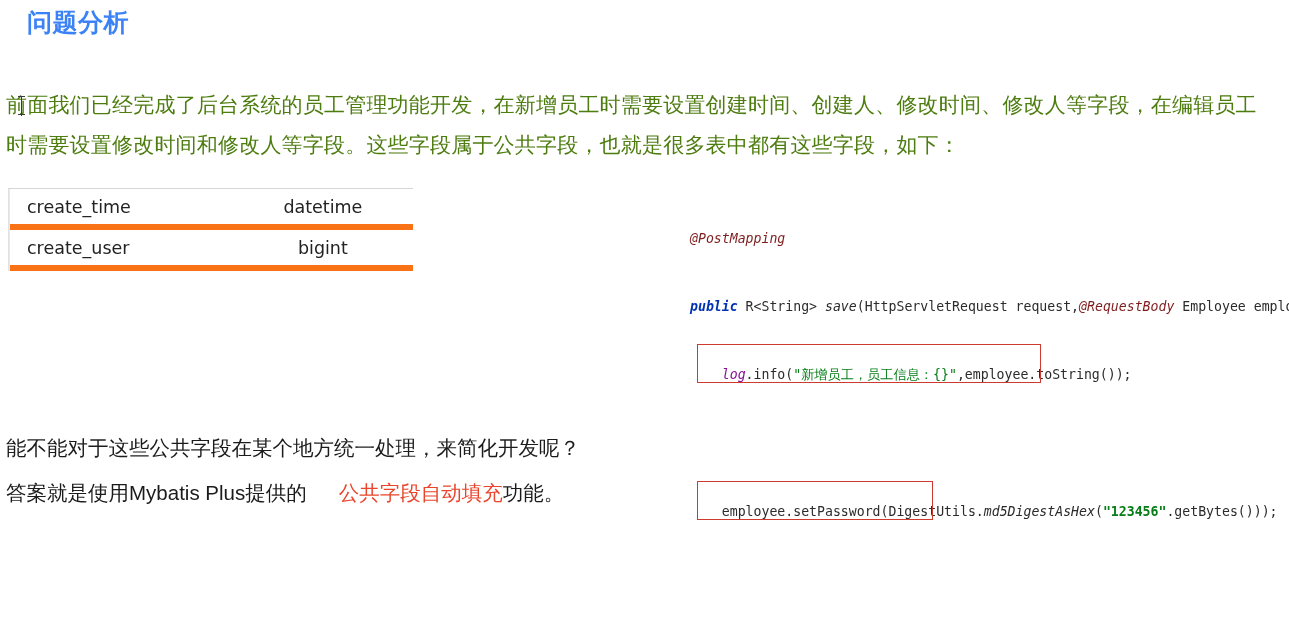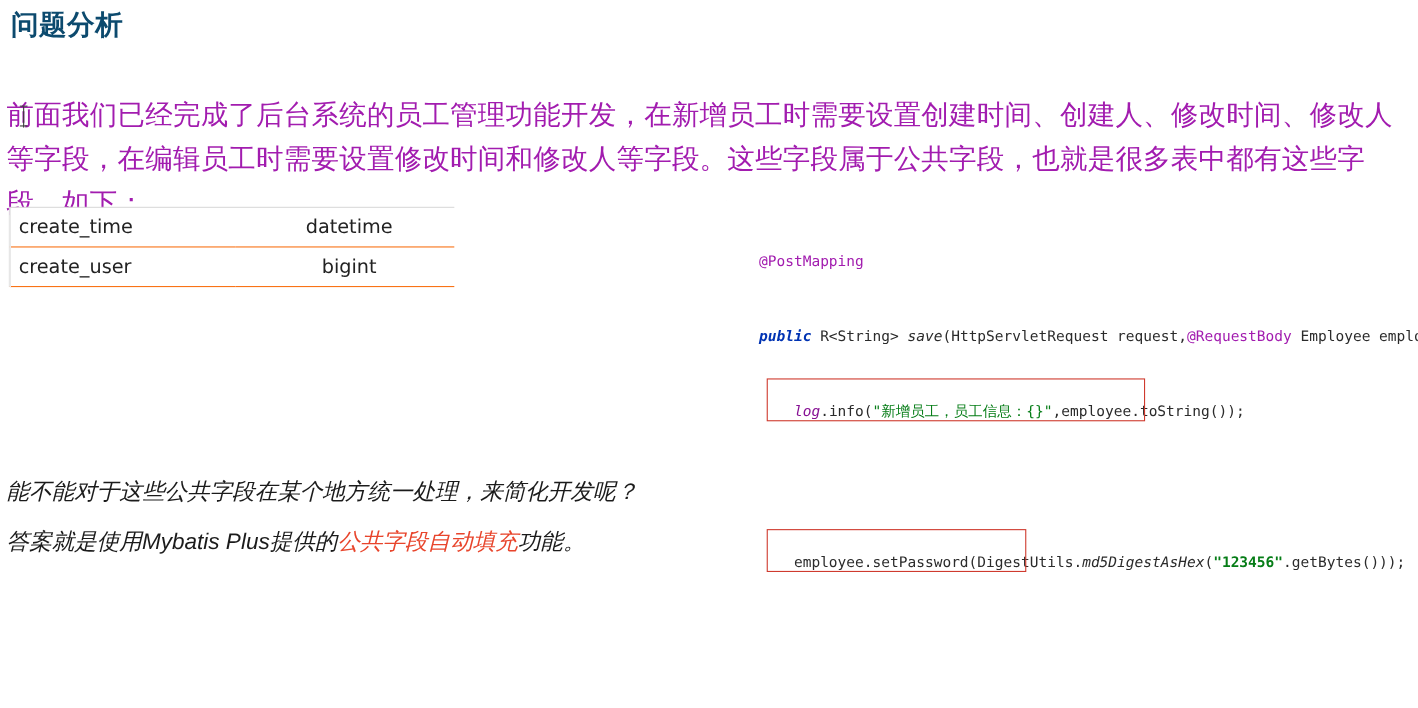--- a/index.html
+++ b/index.html
@@ -15,35 +15,35 @@
     overflow: hidden;
     position: relative;
   }
   .page {
     position: relative;
     width: 1289px;
     height: 644px;
   }
   .title {
     position: absolute;
-    left: 10px;
+    left: 27px;
     top: 6px;
     font-size: 25px;
     font-weight: bold;
     letter-spacing: 0.5px;
-    color: #0c4a6e;
+    color: #3b82f6;
   }
   .para {
     position: absolute;
     left: 6px;
     top: 85px;
     width: 1262px;
-    font-size: 25px;
+    font-size: 21px;
     line-height: 40px;
-    color: #a21caf;
+    color: #4d7c0f;
     letter-spacing: 0.2px;
   }
   
   .caret {
     position: absolute;
     left: 21px;
     top: 97px;
     width: 1px;
     height: 19px;
     background: #3a3a3a;
@@ -75,25 +75,25 @@
     width: 404px;
     border-top: 1px solid #d7d7d7;
     border-left: 1px solid #e2e2e2;
   }
   .table-wrap table {
     border-collapse: collapse;
     width: 404px;
   }
   .table-wrap td {
     height: 35px;
-    border-bottom: 1px solid #f97316;
+    border-bottom: 6px solid #f97316;
     font-family: "DejaVu Sans", sans-serif;
     font-size: 17.5px;
     color: #222;
-    padding: 0 0 0 8px;
+    padding: 0 0 0 18px;
     vertical-align: middle;
     background: #fff;
   }
   .table-wrap td.c1 { width: 200px; }
   .table-wrap td.c2 { width: 195px; text-align: center; }
   .table-wrap:after {
     content: "";
     position: absolute;
     left: 0;
     top: 0;
@@ -104,44 +104,44 @@
 
   
   .prose2 {
     position: absolute;
     left: 6px;
     top: 425px;
     width: 660px;
     font-size: 20.5px;
     line-height: 45px;
     color: #1b1b1b;
-    font-style: italic;
   }
   .highlight {
     color: #e8452c;
+    margin-left: 32px;
   }
 
   
   .code {
     position: absolute;
     left: 660px;
     top: 182px;
     width: 629px;
     height: 462px;
     background: #ffffff;
     font-family: "DejaVu Sans Mono", monospace;
     font-size: 13.2px;
     line-height: 22.8px;
     color: #2b2b2b;
     white-space: pre;
   }
   .code .ln { display: block; height: 22.8px; }
   .ind1 { padding-left: 0px; }
   .ind2 { padding-left: 30px; }
-  .ann { color: #a21caf; }
+  .ann { color: #7f1d1d; font-style: italic; }
   .kw { color: #0033b3; font-weight: bold; font-style: italic; }
   .str { color: #067d17; }
   .cmt { color: #9e9e9e; font-style: italic; }
   .fld { color: #871094; font-style: italic; }
   .mth { color: #2b2b2b; font-style: italic; }
   .strnum { color: #067d17; font-weight: bold; }
   .red-box {
     position: absolute;
     border: 1px solid #cf3a2e;
     box-sizing: border-box;

